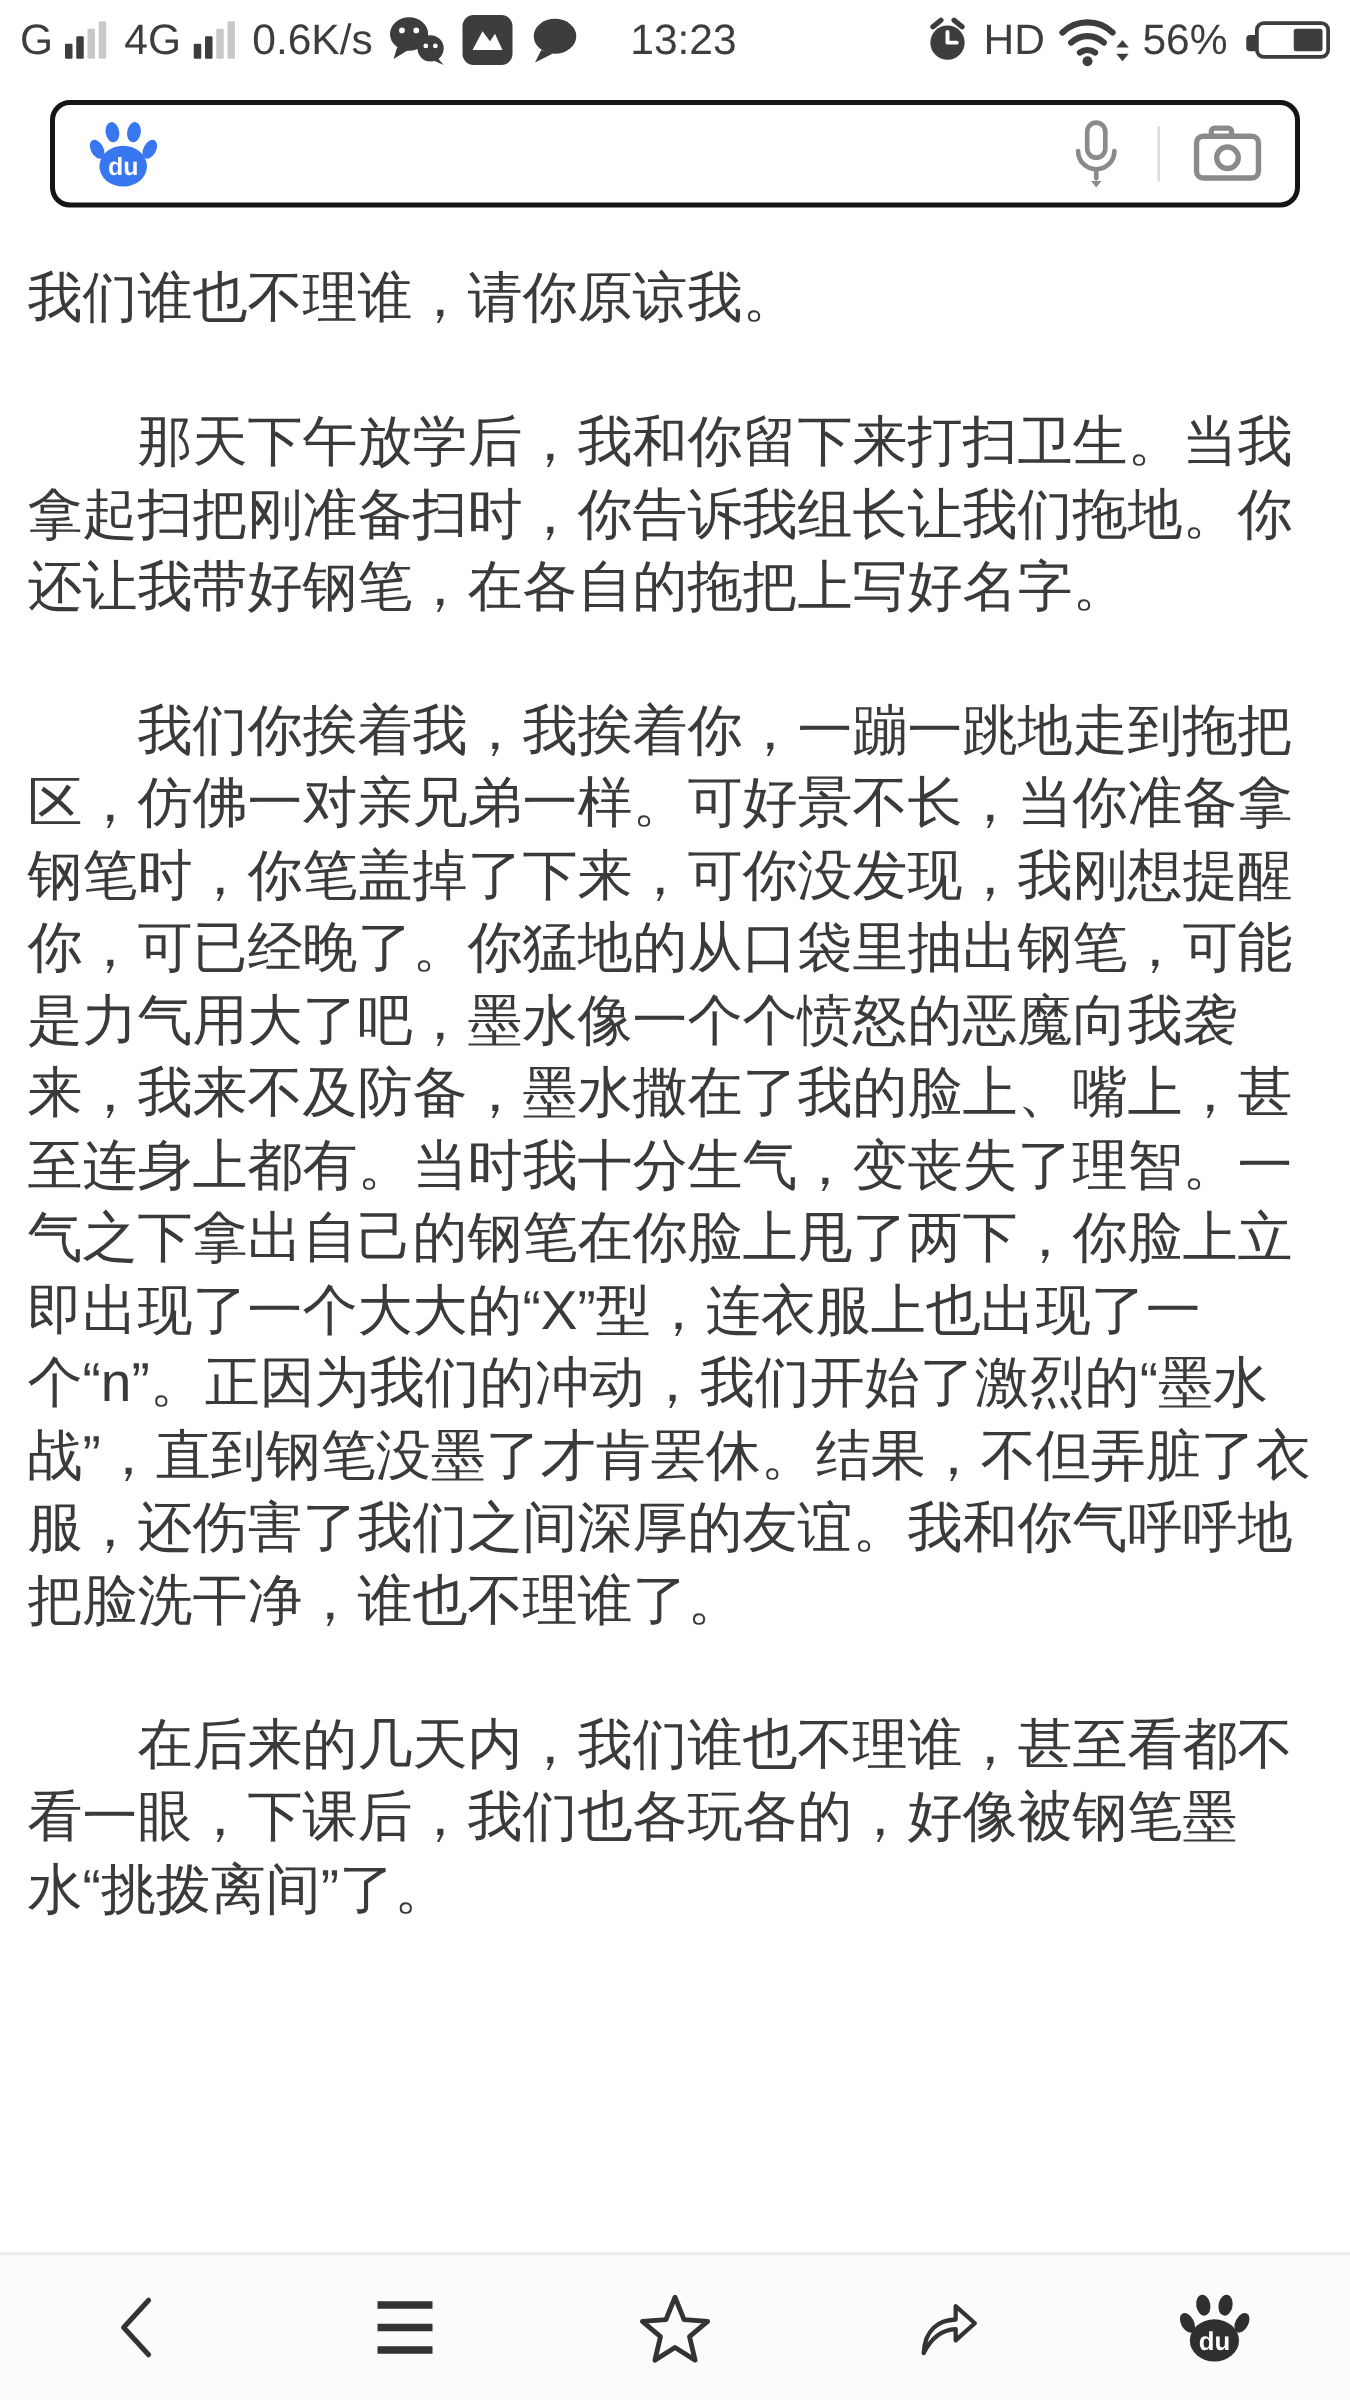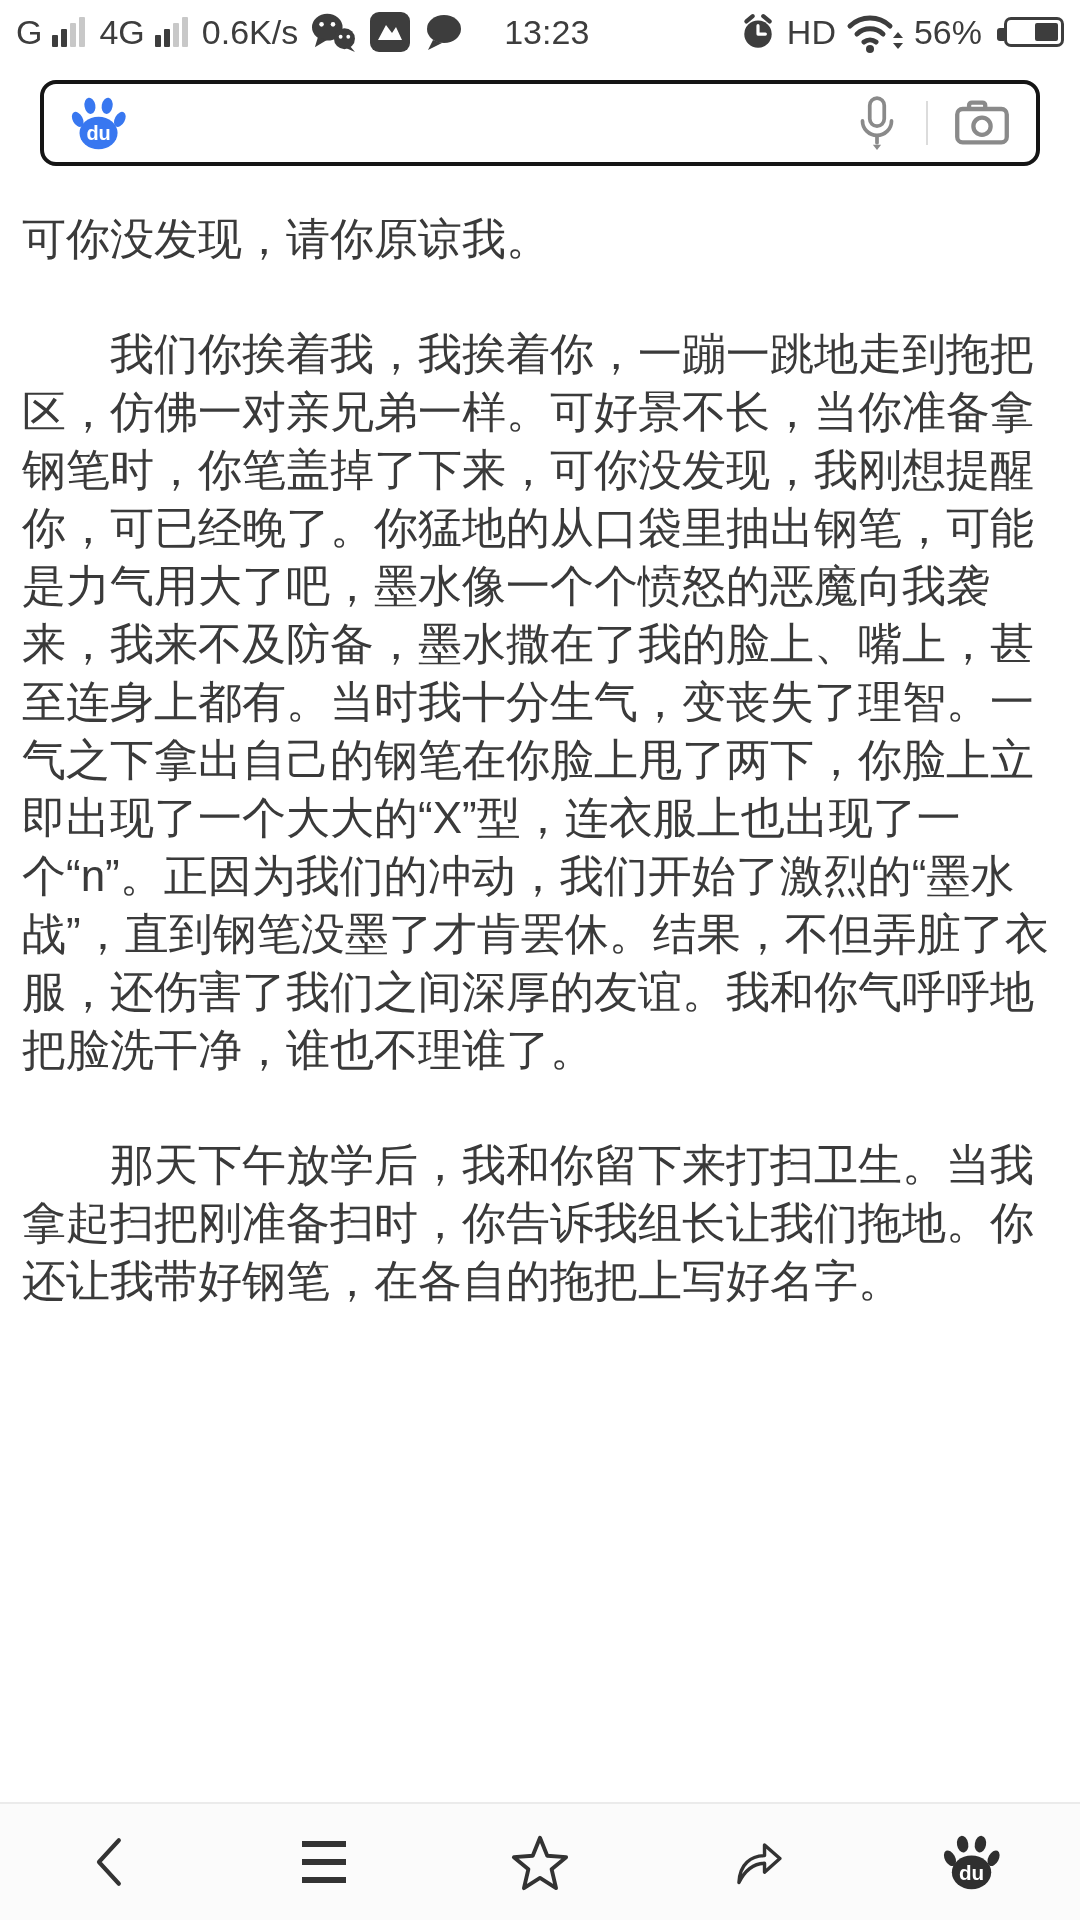--- a/index.html
+++ b/index.html
@@ -147,23 +147,24 @@
         <svg width="56" height="48" viewBox="0 0 52 44">
           <rect x="14" y="3" width="15" height="9" rx="2.5" stroke="#8a8a8a" stroke-width="4" fill="none"></rect>
           <rect x="3" y="9" width="46" height="31" rx="5" stroke="#8a8a8a" stroke-width="4" fill="#fff"></rect>
           <circle cx="26" cy="25" r="8" stroke="#8a8a8a" stroke-width="4" fill="none"></circle>
         </svg>
       </span>
     </div>
   </div>
 
   <main class="content">
-    <p class="para no-indent">可你没发现，请你原谅我。</p>
+    <p class="para no-indent">我们谁也不理谁，请你原谅我。</p>
+    <p class="para">那天下午放学后，我和你留下来打扫卫生。当我拿起扫把刚准备扫时，你告诉我组长让我们拖地。你还让我带好钢笔，在各自的拖把上写好名字。</p>
     <p class="para">我们你挨着我，我挨着你，一蹦一跳地走到拖把区，仿佛一对亲兄弟一样。可好景不长，当你准备拿钢笔时，你笔盖掉了下来，可你没发现，我刚想提醒你，可已经晚了。你猛地的从口袋里抽出钢笔，可能是力气用大了吧，墨水像一个个愤怒的恶魔向我袭来，我来不及防备，墨水撒在了我的脸上、嘴上，甚至连身上都有。当时我十分生气，变丧失了理智。一气之下拿出自己的钢笔在你脸上甩了两下，你脸上立即出现了一个大大的“X”型，连衣服上也出现了一个“n”。正因为我们的冲动，我们开始了激烈的“墨水战”，直到钢笔没墨了才肯罢休。结果，不但弄脏了衣服，还伤害了我们之间深厚的友谊。我和你气呼呼地把脸洗干净，谁也不理谁了。</p>
-    <p class="para">那天下午放学后，我和你留下来打扫卫生。当我拿起扫把刚准备扫时，你告诉我组长让我们拖地。你还让我带好钢笔，在各自的拖把上写好名字。</p>
+    <p class="para">在后来的几天内，我们谁也不理谁，甚至看都不看一眼，下课后，我们也各玩各的，好像被钢笔墨水“挑拨离间”了。</p>
   </main>
 
   <nav class="toolbar">
     <button class="tool-btn">
       <span>
         <svg width="40" height="58" viewBox="0 0 44 64">
           <polyline points="34,8 12,32 34,56" stroke="#333" stroke-width="4.5" fill="none" stroke-linecap="round" stroke-linejoin="round"></polyline>
         </svg>
       </span>
     </button>

